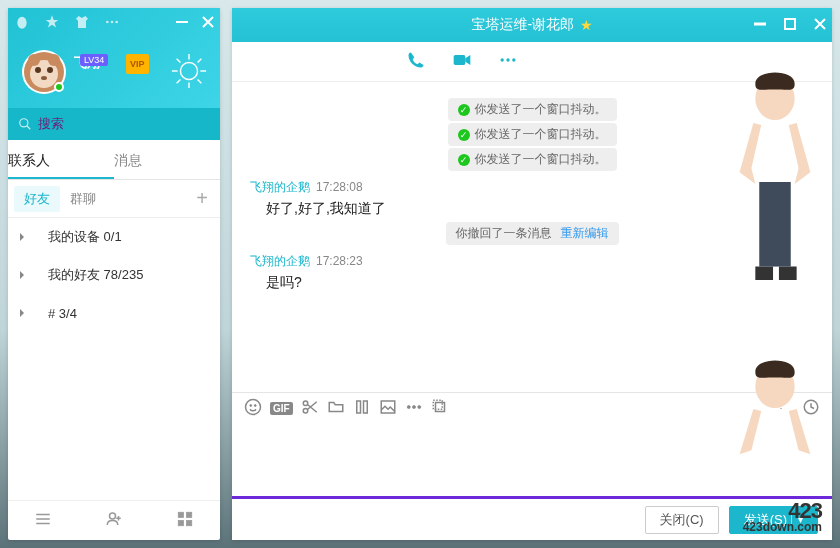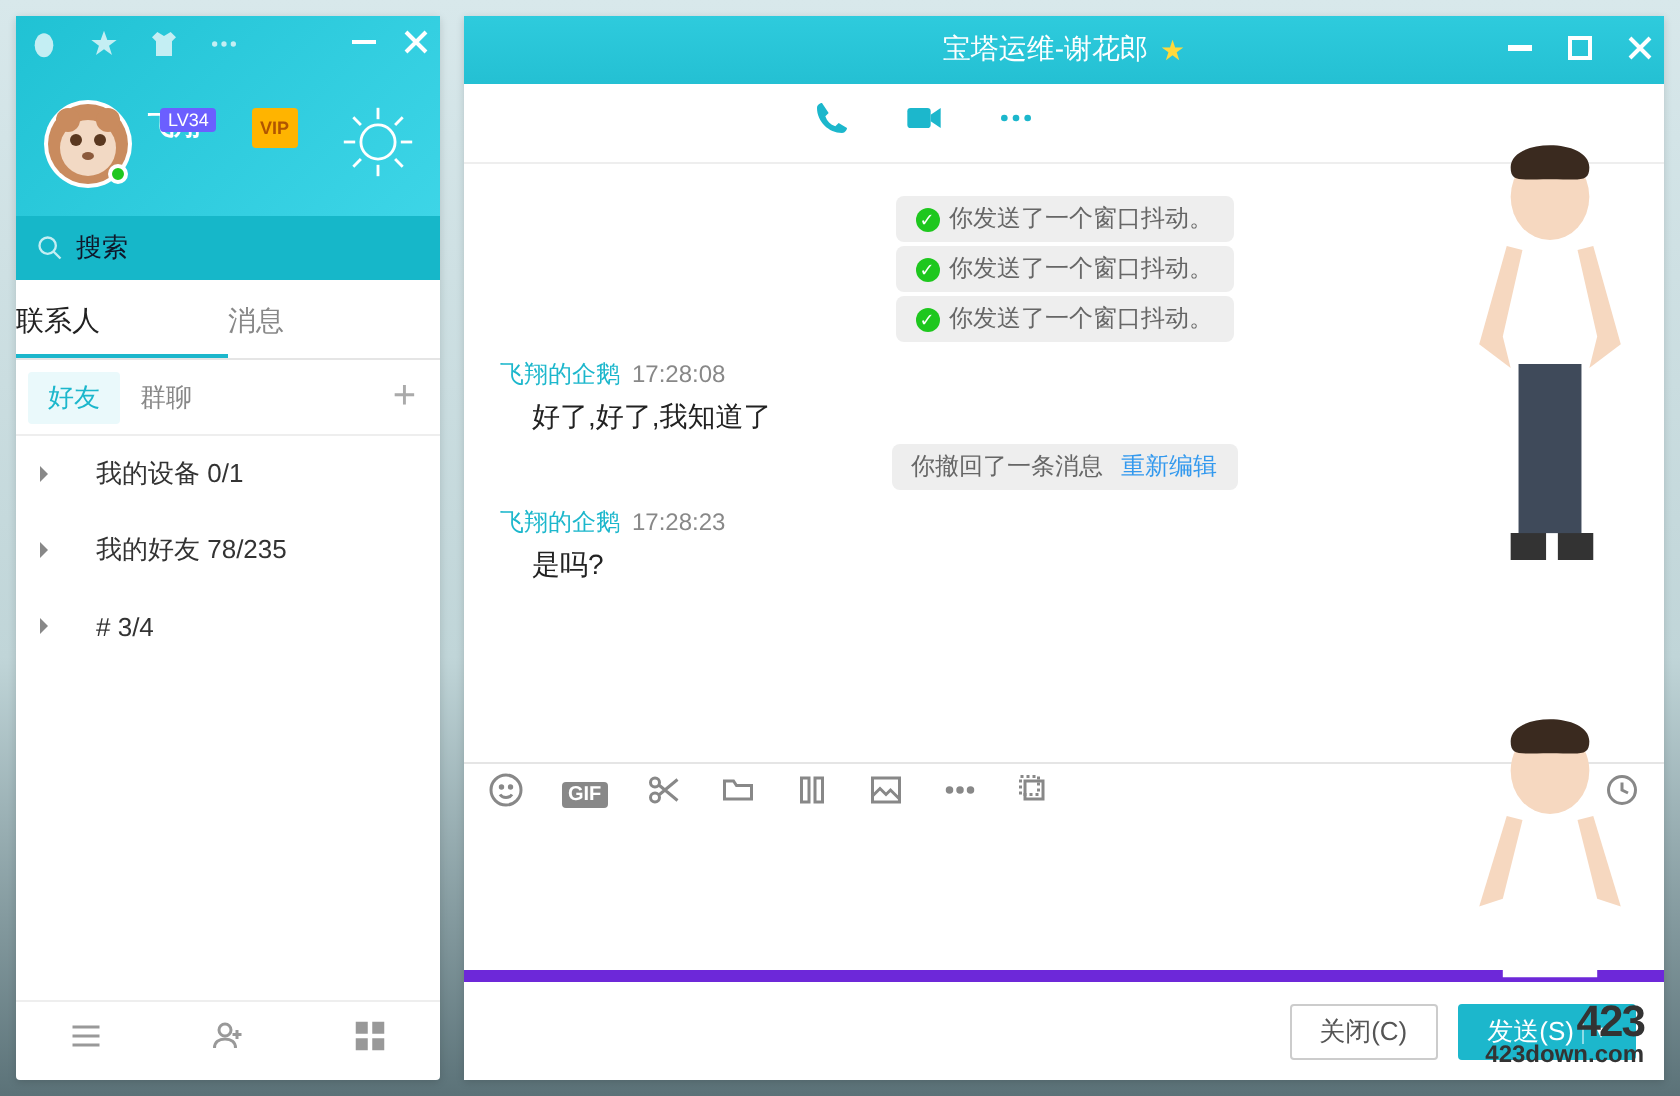--- a/index.html
+++ b/index.html
@@ -14,21 +14,21 @@
 .lp-winctrl svg { width: 12px; height: 12px; fill: #fff; }
 .avatar-wrap { position: absolute; left: 14px; top: 42px; width: 44px; height: 44px; border-radius: 50%; background: #fff; padding: 2px; }
 .avatar-wrap svg { width: 100%; height: 100%; }
 .status-dot { position: absolute; right: 2px; bottom: 2px; width: 10px; height: 10px; border-radius: 50%; background: #1ec71e; border: 2px solid #fff; }
 .nickname { position: absolute; left: 66px; top: 46px; color: #fff; font-size: 13px; font-weight: bold; }
 .lv-badge { position: absolute; left: 72px; top: 46px; background: #6b5fff; color: #fff; font-size: 9px; padding: 1px 4px; border-radius: 2px; }
 .vip-badge { position: absolute; left: 118px; top: 46px; background: #ffb400; color: #b05500; font-size: 9px; font-weight: bold; padding: 5px 4px; border-radius: 2px; }
 .sun { position: absolute; right: 12px; top: 44px; width: 38px; height: 38px; }
 .sun svg { width: 100%; height: 100%; stroke: #fff; fill: none; stroke-width: 1.5; }
 
-.search-bar { background: #16b7c9; height: 32px; display: flex; align-items: center; padding: 0 10px; color: #0f172a; font-size: 13px; gap: 6px; }
+.search-bar { background: #16b7c9; height: 32px; display: flex; align-items: center; padding: 0 10px; color: #701a75; font-size: 13px; gap: 6px; }
 .search-bar svg { width: 14px; height: 14px; fill: #c4eef3; }
 
 .tabs { display: flex; height: 40px; border-bottom: 1px solid #e5e5e5; }
 .tab { flex: 1; text-align: left; line-height: 40px; font-size: 14px; color: #888; cursor: pointer; }
 .tab.active { color: #222; border-bottom: 2px solid #1cb7cc; }
 
 .subtabs { display: flex; align-items: center; height: 38px; border-bottom: 1px solid #eee; padding: 0 6px; }
 .subtab { padding: 4px 10px; font-size: 13px; color: #888; cursor: pointer; }
 .subtab.active { color: #1cb7cc; background: #eaf9fb; border-radius: 2px; }
 .plus { margin-left: auto; color: #aaa; font-size: 20px; cursor: pointer; padding-right: 6px; }
@@ -52,28 +52,28 @@
 
 .msg-area { flex: 1; padding: 14px 18px 0 18px; overflow: auto; font-size: 13px; position: relative; }
 .sys-msg { text-align: center; margin: 2px 0; }
 .sys-pill { display: inline-flex; align-items: center; background: #eee; color: #666; border-radius: 4px; padding: 3px 10px; font-size: 12px; gap: 5px; }
 .sys-pill .check { width: 12px; height: 12px; border-radius: 50%; background: #1ec71e; display: inline-flex; align-items: center; justify-content: center; color: #fff; font-size: 9px; }
 .sender-line { color: #1cb7cc; font-size: 12px; margin-top: 8px; }
 .sender-line .time { color: #888; margin-left: 6px; }
 .msg-text { color: #222; font-size: 14px; margin: 4px 0 4px 16px; }
 .recall-link { color: #3399ee; cursor: pointer; margin-left: 4px; }
 
-.input-toolbar { height: 32px; border-top: 1px solid #e5e5e5; display: flex; align-items: center; gap: 19px; padding: 0 12px; }
+.input-toolbar { height: 32px; border-top: 1px solid #e5e5e5; display: flex; align-items: center; gap: 8px; padding: 0 12px; }
 .input-toolbar svg { width: 18px; height: 18px; fill: #888; stroke: #888; }
 .it-right { margin-left: auto; display: flex; gap: 14px; }
 .gif-box { font-size: 10px; font-weight: bold; color: #fff; background: #888; border-radius: 2px; padding: 1px 3px; }
 
 .input-area { height: 72px; }
 
-.footer-btns { height: 55px; display: flex; align-items: center; justify-content: flex-end; gap: 10px; padding: 0 14px; border-top: 6px solid #6d28d9; }
+.footer-btns { height: 44px; display: flex; align-items: center; justify-content: flex-end; gap: 10px; padding: 0 14px; border-top: 3px solid #6d28d9; }
 .btn { height: 28px; padding: 0 14px; font-size: 13px; border-radius: 2px; cursor: pointer; display: inline-flex; align-items: center; }
 .btn-close { background: #fff; border: 1px solid #ccc; color: #555; }
 .btn-send { background: #1cb7cc; color: #fff; border: 1px solid #1cb7cc; }
 .btn-send .dd { margin-left: 4px; border-left: 1px solid rgba(255,255,255,.5); padding-left: 6px; font-size: 10px; }
 
 .watermark { position: absolute; right: 10px; bottom: 6px; color: #333; font-family: Arial Black, Arial; font-weight: 900; text-align: right; }
 .watermark .big { font-size: 22px; letter-spacing: -1px; }
 .watermark .url { font-size: 12px; display: block; margin-top: -4px; }
 
 

